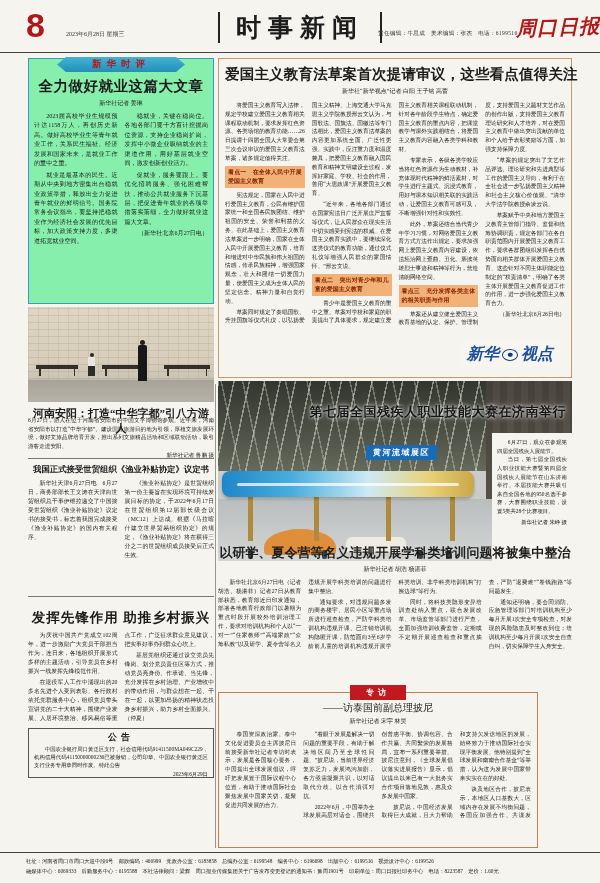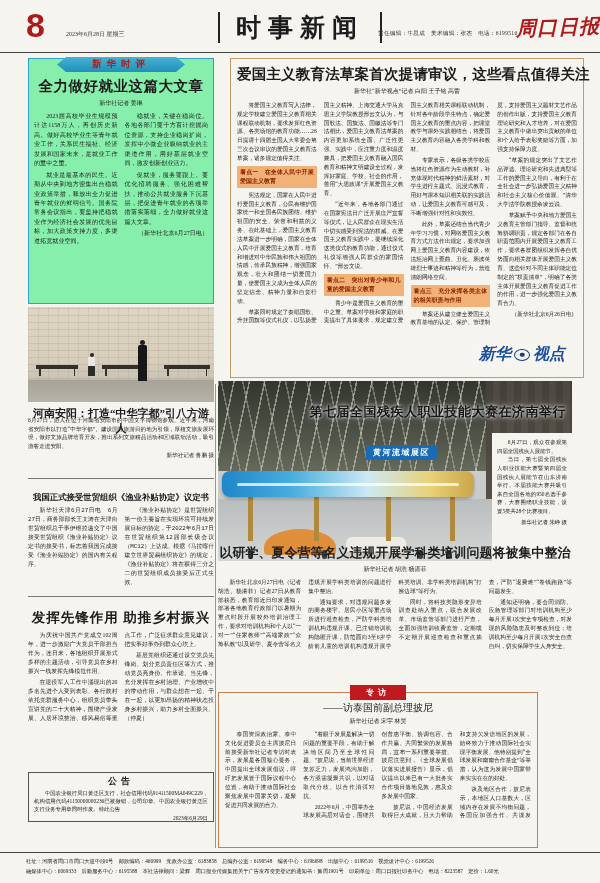--- a/index.html
+++ b/index.html
@@ -41,36 +41,36 @@
   .bench i{position:absolute;top:3px;width:1.5px;height:8px;background:#33302a;}
   .child{position:absolute;left:60px;top:50px;width:7px;height:19px;
          background:linear-gradient(180deg,#e9e7e2 0 45%,#2e2c28 45% 100%);}
   .child::before{content:"";position:absolute;left:1.5px;top:-4px;width:4px;height:4px;border-radius:50%;background:#2b2620;}
   .woman{position:absolute;left:110px;top:38px;width:9px;height:36px;background:#171717;border-radius:2px 2px 0 0;}
   .woman::before{content:"";position:absolute;left:2px;top:-5px;width:5px;height:5px;border-radius:50%;background:#241f1a;}
   #p1title{left:28px;top:406px;width:186px;text-align:center;font-size:11px;font-weight:bold;}
   #p1cap{left:28px;top:416px;width:186px;font-size:5.6px;line-height:1.55;text-align:justify;}
   #p1credit{left:28px;top:452px;width:186px;text-align:right;font-size:5.6px;}
   
-  #fishery{left:28px;top:478px;width:186px;border-top:1px solid #777;padding-top:13px;font-family:Liberation Mono, monospace;}
+  #fishery{left:28px;top:458px;width:186px;border-top:1px solid #777;padding-top:5px;}
   #fishhead{font-size:8.4px;font-weight:bold;text-align:center;letter-spacing:0;white-space:nowrap;}
   #fishcols{column-count:2;font-size:5.8px;height:92px;margin-top:4px;}
   
   #pioneer{left:28px;top:596px;width:186px;border-top:1px solid #777;padding-top:12px;}
   #piohead{font-size:13.5px;font-weight:bold;text-align:center;letter-spacing:1px;}
   #piocols{column-count:2;font-size:5.8px;height:100px;margin-top:4px;}
   
-  #gonggao{left:28px;top:728px;width:186px;height:50px;border:1px solid #555;box-sizing:border-box;padding:2px 5px;margin-top:44px;}
+  #gonggao{left:28px;top:728px;width:186px;height:50px;border:1px solid #555;box-sizing:border-box;padding:2px 5px;}
   #gonggao .t,#shengming .t{text-align:center;font-size:9px;font-weight:bold;letter-spacing:4px;}
   #gonggao .b,#shengming .b{font-size:5.4px;line-height:1.5;text-align:justify;text-indent:2em;margin-top:1px;}
   #gonggao .d{font-size:5.4px;text-align:right;margin-top:2px;}
   #shengming{left:28px;top:782px;width:186px;height:66px;border:1px solid #555;box-sizing:border-box;padding:2px 5px;}
   #shengming .sig{font-size:5.4px;text-align:right;margin-top:3px;line-height:1.5;}
   
-  #patbox{left:230px;top:58px;width:354px;height:320px;border:1px solid #c49a6a;
+  #patbox{left:218px;top:58px;width:354px;height:320px;border:1px solid #c49a6a;
           box-sizing:border-box;padding:4px 6px;}
   #pathead{text-align:center;font-size:14.5px;font-weight:bold;letter-spacing:.2px;white-space:nowrap;margin-top:2px;}
   #patby{text-align:center;font-size:6px;margin:3px 0 5px 0;}
   #patcols{column-count:4;font-size:5.7px;height:268px;}
   .kd{background:#f2b277;color:#8a2400;font-weight:bold;font-size:6px;line-height:1.5;
       padding:2px 3px;margin:3px 0;break-inside:avoid;}
   #xhsd{right:10px;bottom:10px;background:#f7f5f0;padding:2px 8px;display:flex;align-items:center;gap:3px;
         font-size:16px;font-weight:bold;font-style:italic;color:#1c4fa0;}
   #xhsd .eye{display:inline-block;width:14px;height:10px;border:1.6px solid #123c7d;border-radius:50%;position:relative;}
   #xhsd .eye::before{content:"";position:absolute;left:50%;top:50%;transform:translate(-50%,-50%);

